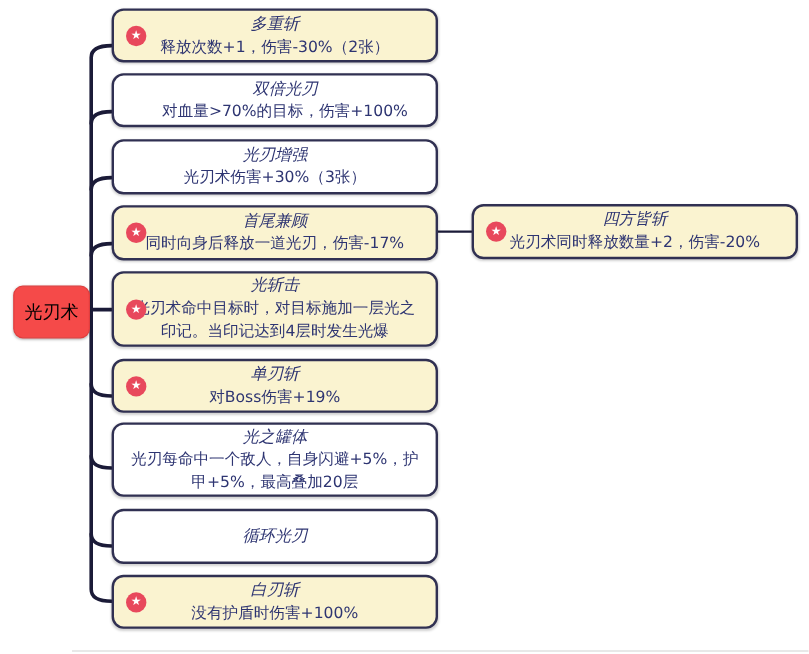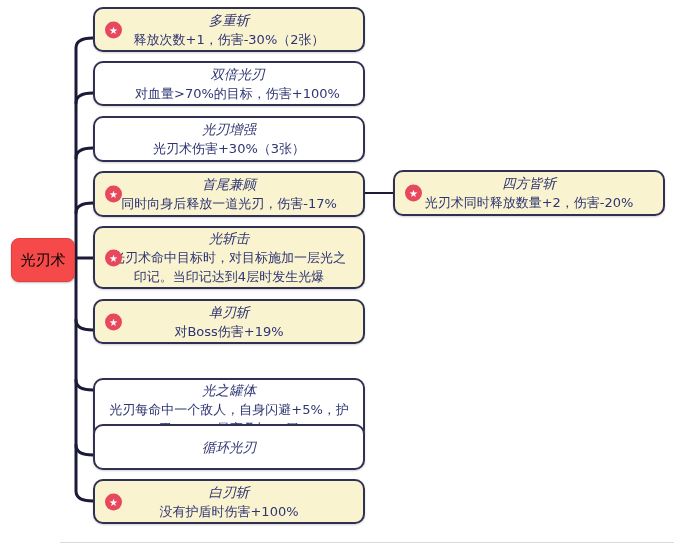--- a/index.html
+++ b/index.html
@@ -90,21 +90,21 @@
     <div class="title">光斩击</div>
     <div class="desc">光刃术命中目标时，对目标施加一层光之印记。当印记达到4层时发生光爆</div>
   </div>
 
   <div class="node highlight" style="top:299px;height:45px;">
     <span class="star">★</span>
     <div class="title">单刃斩</div>
     <div class="desc">对Boss伤害+19%</div>
   </div>
 
-  <div class="node" style="top:352px;height:62px;margin-top:26px;">
+  <div class="node" style="top:352px;height:62px;">
     <div class="title">光之罐体</div>
     <div class="desc">光刃每命中一个敌人，自身闪避+5%，护甲+5%，最高叠加20层</div>
   </div>
 
   <div class="node" style="top:424px;height:46px;">
     <div class="title">循环光刃</div>
   </div>
 
   <div class="node highlight" style="top:479px;height:45px;">
     <span class="star">★</span>

